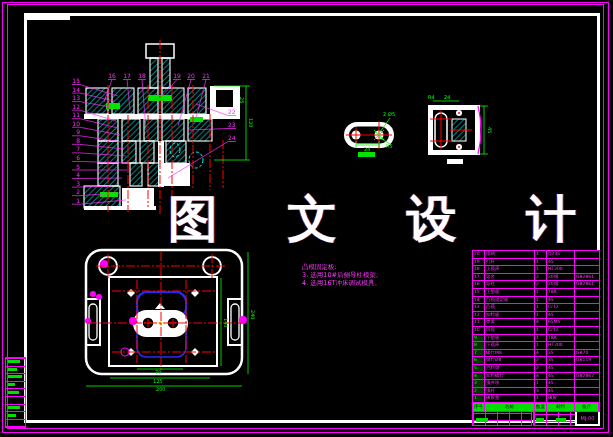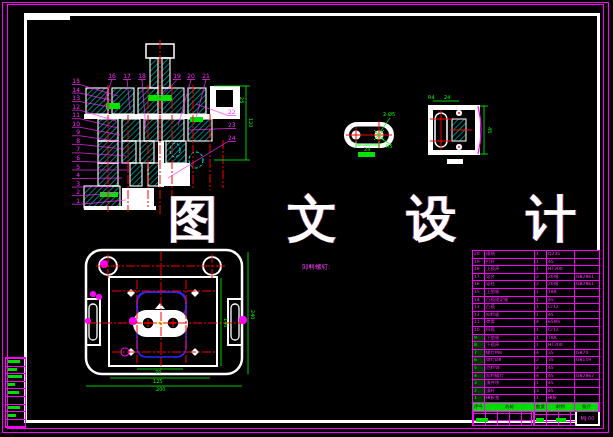--- a/index.html
+++ b/index.html
@@ -319,21 +319,23 @@
       <line class="gd" x1="480" y1="106" x2="488" y2="106"></line>
       <line class="gd" x1="480" y1="154" x2="488" y2="154"></line>
       <text class="gt" x="488" y="127" transform="rotate(90 488 127)">45</text>
       <rect class="w" x="447" y="159" width="16" height="5"></rect>
     </g>
   </svg>
 
   <div class="abs watermark">图 文 设 计</div>
 
   <div class="abs tech">
-    <div>卸料螺钉:</div>
+    <div>凸模固定板:</div>
+    <div>3. 选用10#后侧导柱模架;</div>
+    <div>4. 选用16T冲床调试模具。</div>
   </div>
 
   <div class="abs bom">
     <div id="bom-rows">
         <div class="bom-row">
           <span>20</span>
           <span>模柄</span>
           <span>1</span>
           <span>Q235</span>
           <span></span>

